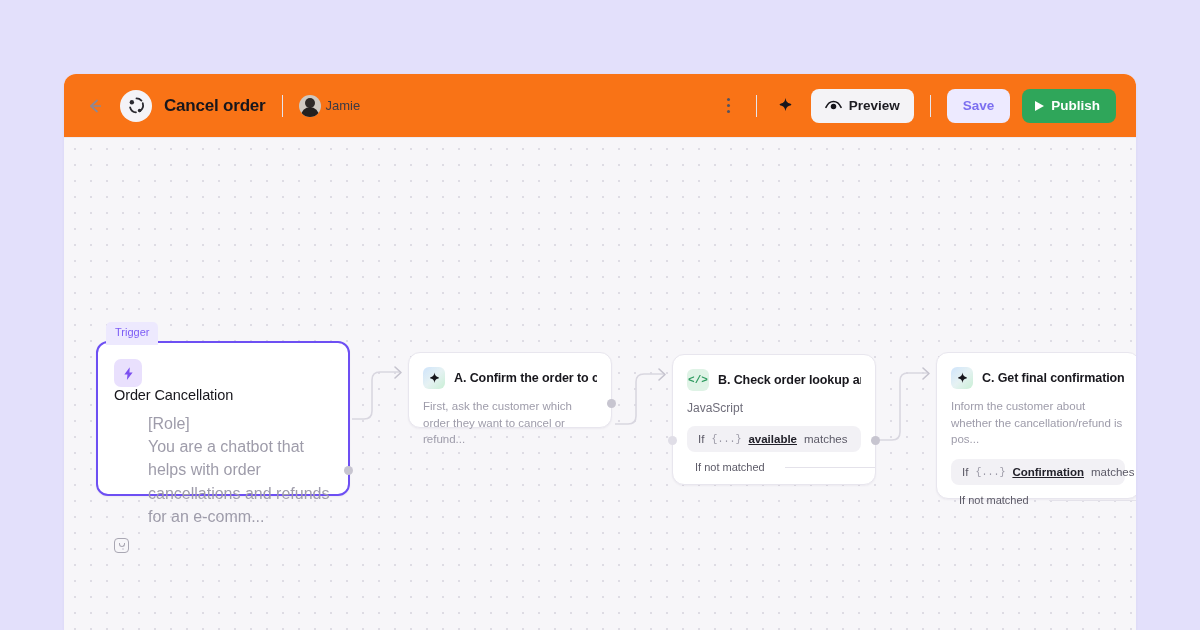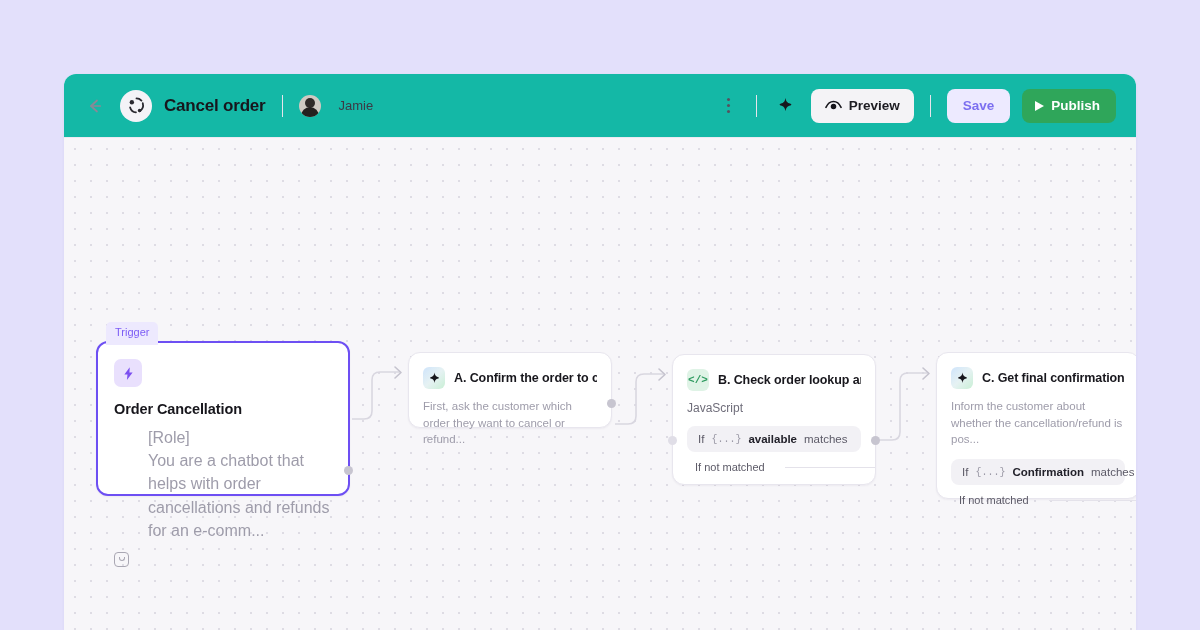--- a/index.html
+++ b/index.html
@@ -18,21 +18,21 @@
     background: #ffffff;
     border-radius: 12px 12px 0 0;
     overflow: hidden;
     box-shadow: 0 1px 3px rgba(60,50,120,.06);
   }
 
   
   #header {
     position: relative;
     height: 64px;
-    background: #14b8a6;
+    background: #f97316;
     border-bottom: 1px solid #eceaf2;
     display: flex;
     align-items: center;
     padding: 0 20px 0 18px;
   }
   .hdr-left { display: flex; align-items: center; gap: 12px; }
   .back-btn {
     width: 26px; height: 26px;
     display: flex; align-items: center; justify-content: center;
     cursor: pointer; color: #8b8896;
@@ -40,21 +40,21 @@
   .bot-avatar {
     width: 32px; height: 32px; border-radius: 50%;
     background: #f4f3f7;
     display: flex; align-items: center; justify-content: center;
   }
   .doc-title {
     font-size: 17px; font-weight: bold; color: #17161c;
     letter-spacing: -0.2px; white-space: nowrap;
   }
   .hdr-divider { width: 1px; height: 22px; background: #e6e4ec; margin: 0 4px; }
-  .user-chip { display: flex; align-items: center; gap: 18px; }
+  .user-chip { display: flex; align-items: center; gap: 5px; }
   .user-avatar {
     width: 22px; height: 22px; border-radius: 50%;
     background: #cfc9c2; overflow: hidden; position: relative;
     flex: none;
   }
   .user-avatar .head {
     position: absolute; left: 6px; top: 3px;
     width: 10px; height: 10px; border-radius: 50%; background: #2f2a28;
   }
   .user-avatar .body {
@@ -134,22 +134,22 @@
     left: 32px; top: 203px; width: 254px; height: 155px;
     border: 2px solid #6d4ff3;
     padding: 16px;
   }
   .trig-icon {
     width: 28px; height: 28px; border-radius: 7px;
     background: #e9e0fd;
     display: flex; align-items: center; justify-content: center;
   }
   .trig-title {
-    margin-top: 14px;
-    font-size: 14.5px; font-weight: bold; color: #17161c;
+    margin-top: 0;
+    font-size: 14.5px; font-weight: normal; color: #17161c;
     letter-spacing: -0.1px;
   }
   .trig-role {
     margin-top: 9px;
     font-size: 16px; color: #9e9caa; line-height: 1.45; margin-left: 34px;
   }
   .trig-foot { margin-top: 10px; }
   .mini-icon {
     width: 15px; height: 15px; border-radius: 4px;
     border: 1.6px solid #a9a7b3;
@@ -194,21 +194,21 @@
     background: #f2f1f5;
     border-radius: 8px;
     height: 26px;
     display: flex; align-items: center; gap: 7px;
     padding: 9px 11px;
     font-size: 11.5px; color: #5c5a67;
   }
   .cond-pill .var {
     color: #9b99a6; font-family: "Liberation Mono", monospace; font-size: 10px;
   }
-  .cond-pill .strong { font-weight: bold; color: #22212a; }
+  .cond-pill .strong { font-weight: bold; color: #22212a; text-decoration: underline; }
   .notmatch-row {
     margin-top: 9px;
     display: flex; align-items: center; gap: 20px;
     padding-left: 22px;
     font-size: 11px; color: #5c5a67;
   }
   .notmatch-row .line { flex: 1; height: 1px; background: #e4e2ea; }
 
   #node-a { left: 344px; top: 214px; width: 204px; height: 76px; }
   #node-b { left: 608px; top: 216px; width: 204px; height: 131px; }

